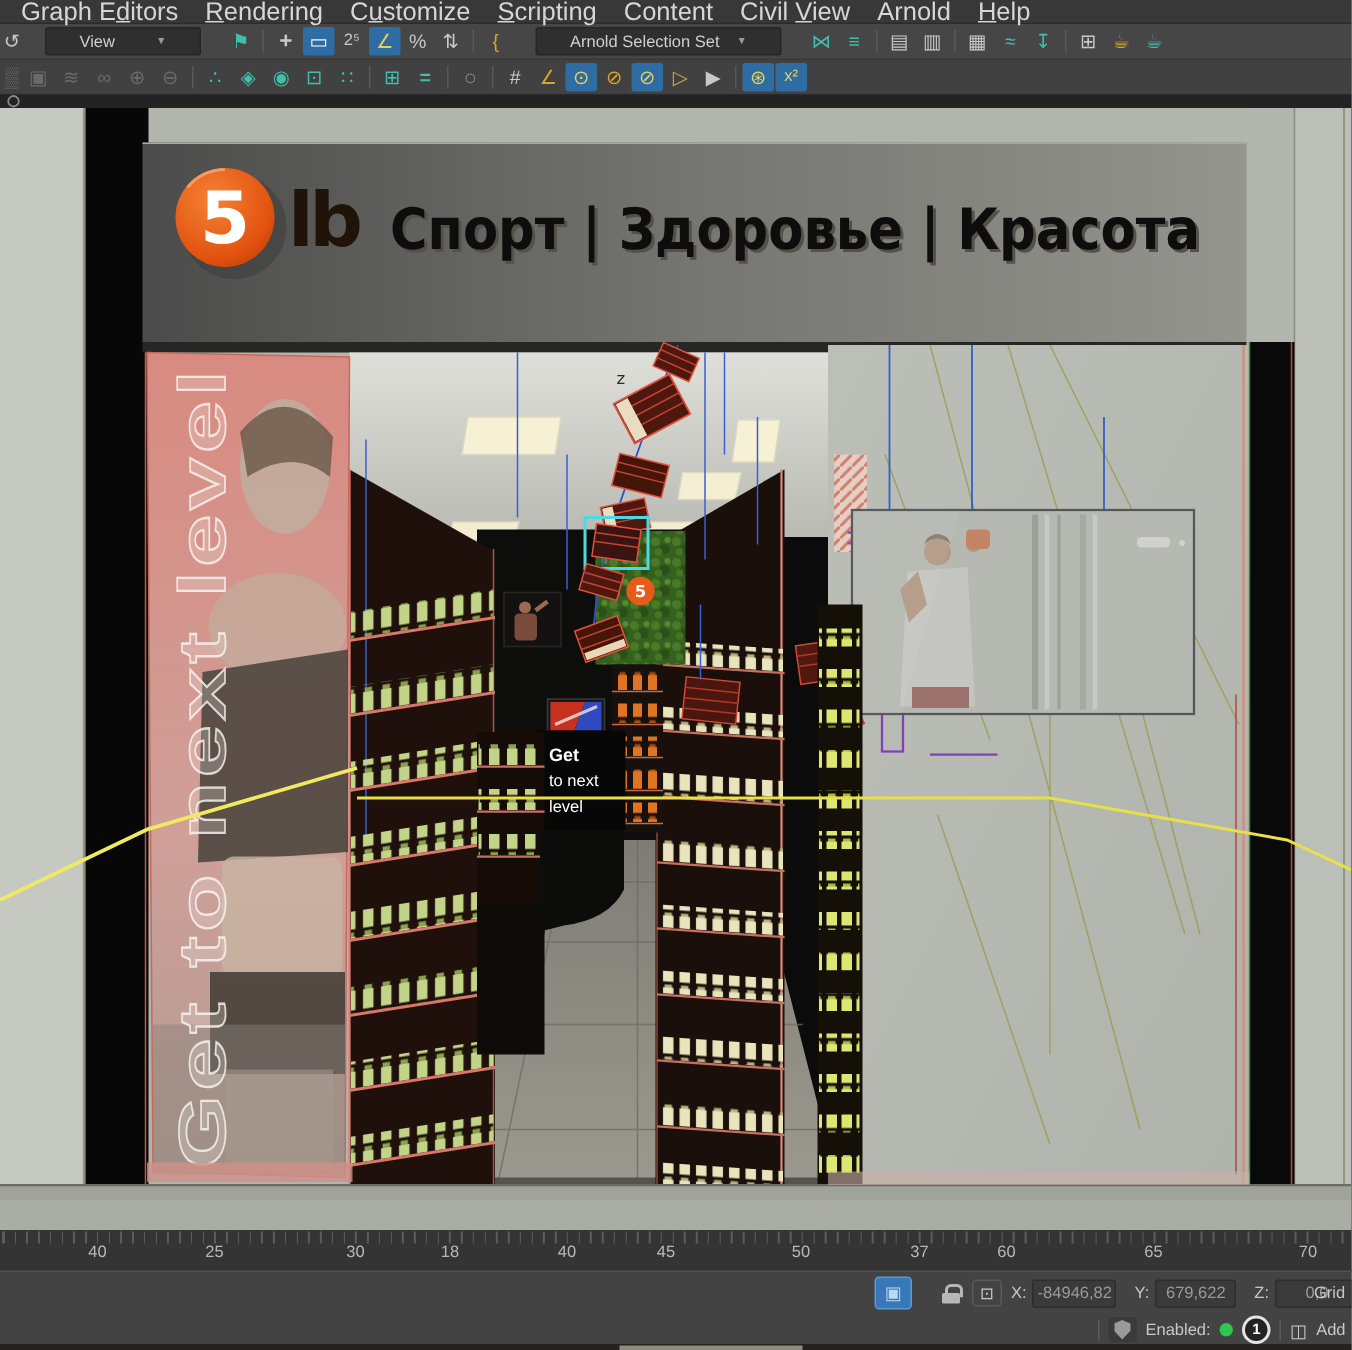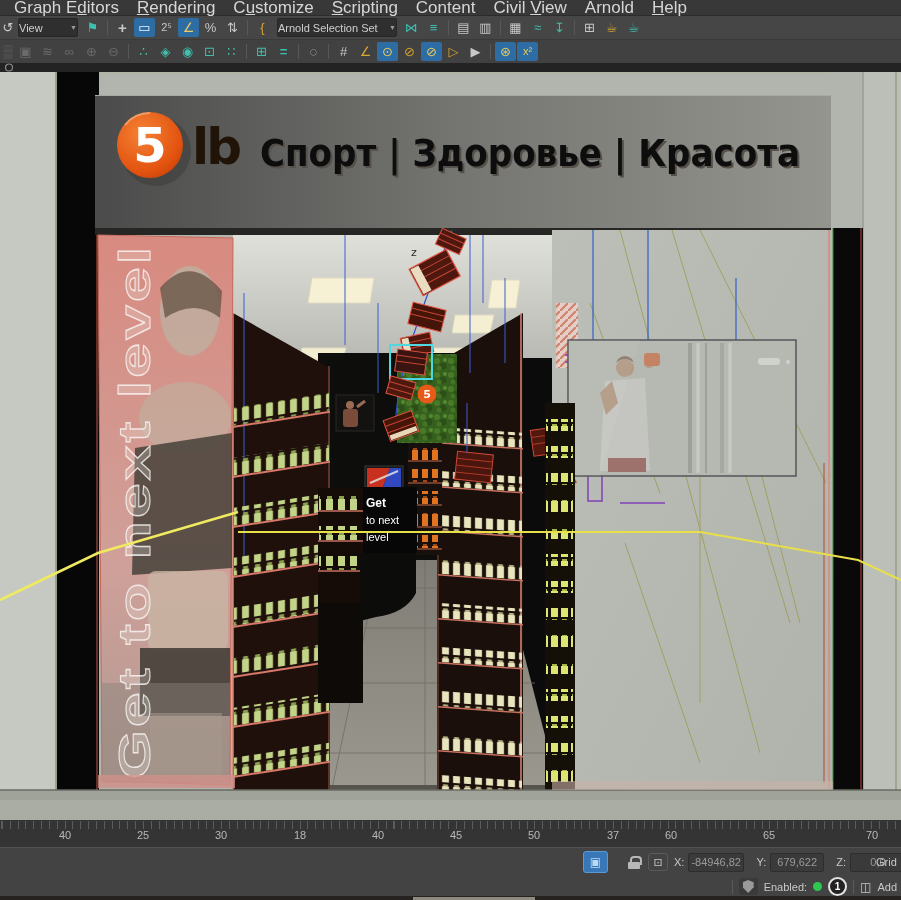--- a/index.html
+++ b/index.html
@@ -16,21 +16,21 @@
   .tbtn{min-width:21px;height:19px;display:flex;align-items:center;justify-content:center;
         font-size:13px;line-height:1;color:#c8c8c8;border-radius:2px;}
   .tbtn.active{background:#2d6da3;color:#eef4fa;}
   .tbtn.teal{color:#3fbfae;}
   .tbtn.gold{color:#d9a62e;}
   .tbtn.dim{color:#6a6a6a;}
   .tbtn.small{font-size:11px;}
   .tsep{width:1px;height:15px;background:#585858;margin:0 3px;}
   .tdrop{height:17px;background:#2f2f2f;border:1px solid #262626;border-radius:2px;color:#cfcfcf;
          font-size:11px;display:flex;align-items:center;justify-content:space-between;
-         padding:0 0;margin:0 3px;}
+         padding:0 22px;margin:0 15px;}
   .tdrop .arr{font-size:7px;color:#9a9a9a;margin-left:6px;}
   .half-clip{overflow:hidden;min-width:12px;}
   
   .viewport{position:absolute;top:63px;left:0;width:901px;height:757px;background:#1a1a1a;}
   .viewport svg{display:block;}
   
   .timeline{position:absolute;top:820px;left:0;width:901px;height:27px;background:#343434;
             border-bottom:1px solid #2a2a2a;}
   .ruler-ticks{position:absolute;top:1px;left:0;right:0;height:8px;
       background-image:repeating-linear-gradient(90deg,#5c5c5c 0 1px,transparent 1px 7.83px);
@@ -530,24 +530,24 @@
     <polyline points="0,537 98,490 238,449" stroke="#f0ea60" stroke-width="2.5"></polyline>
     <polyline points="238,469 700,469 858,497 901,517" stroke="#e8e048" stroke-width="2"></polyline>
   </g>
 </svg>
 </div>
 
 <div class="timeline">
   <div class="ruler-ticks"></div>
   <span class="tick-label" style="left:65px">40</span>
   <span class="tick-label" style="left:143px">25</span>
-  <span class="tick-label" style="left:221px">30</span>
+  <span class="tick-label" style="left:237px">30</span>
   <span class="tick-label" style="left:300px">18</span>
   <span class="tick-label" style="left:378px">40</span>
-  <span class="tick-label" style="left:456px">45</span>
+  <span class="tick-label" style="left:444px">45</span>
   <span class="tick-label" style="left:534px">50</span>
   <span class="tick-label" style="left:613px">37</span>
   <span class="tick-label" style="left:671px">60</span>
   <span class="tick-label" style="left:769px">65</span>
   <span class="tick-label" style="left:872px">70</span>
 </div>
 
 <div class="statusbar">
   <div class="sb-abs" style="left:583px">
     <span class="sb-btn blue">▣</span>

